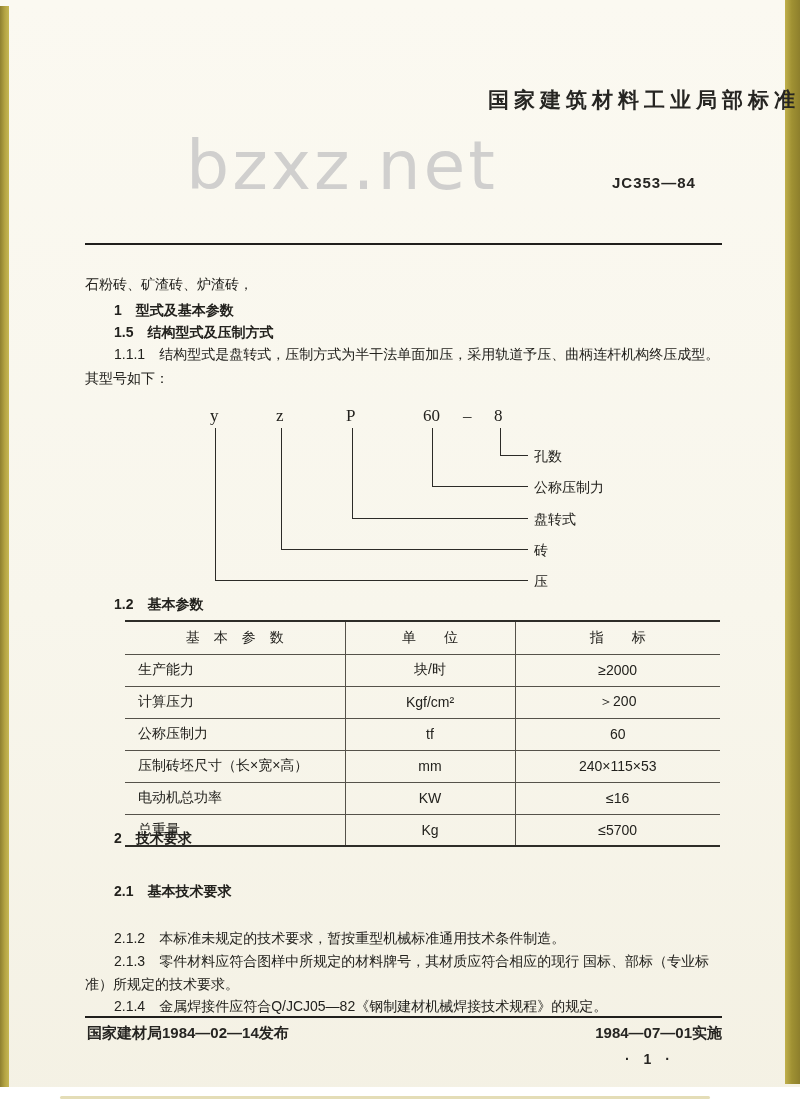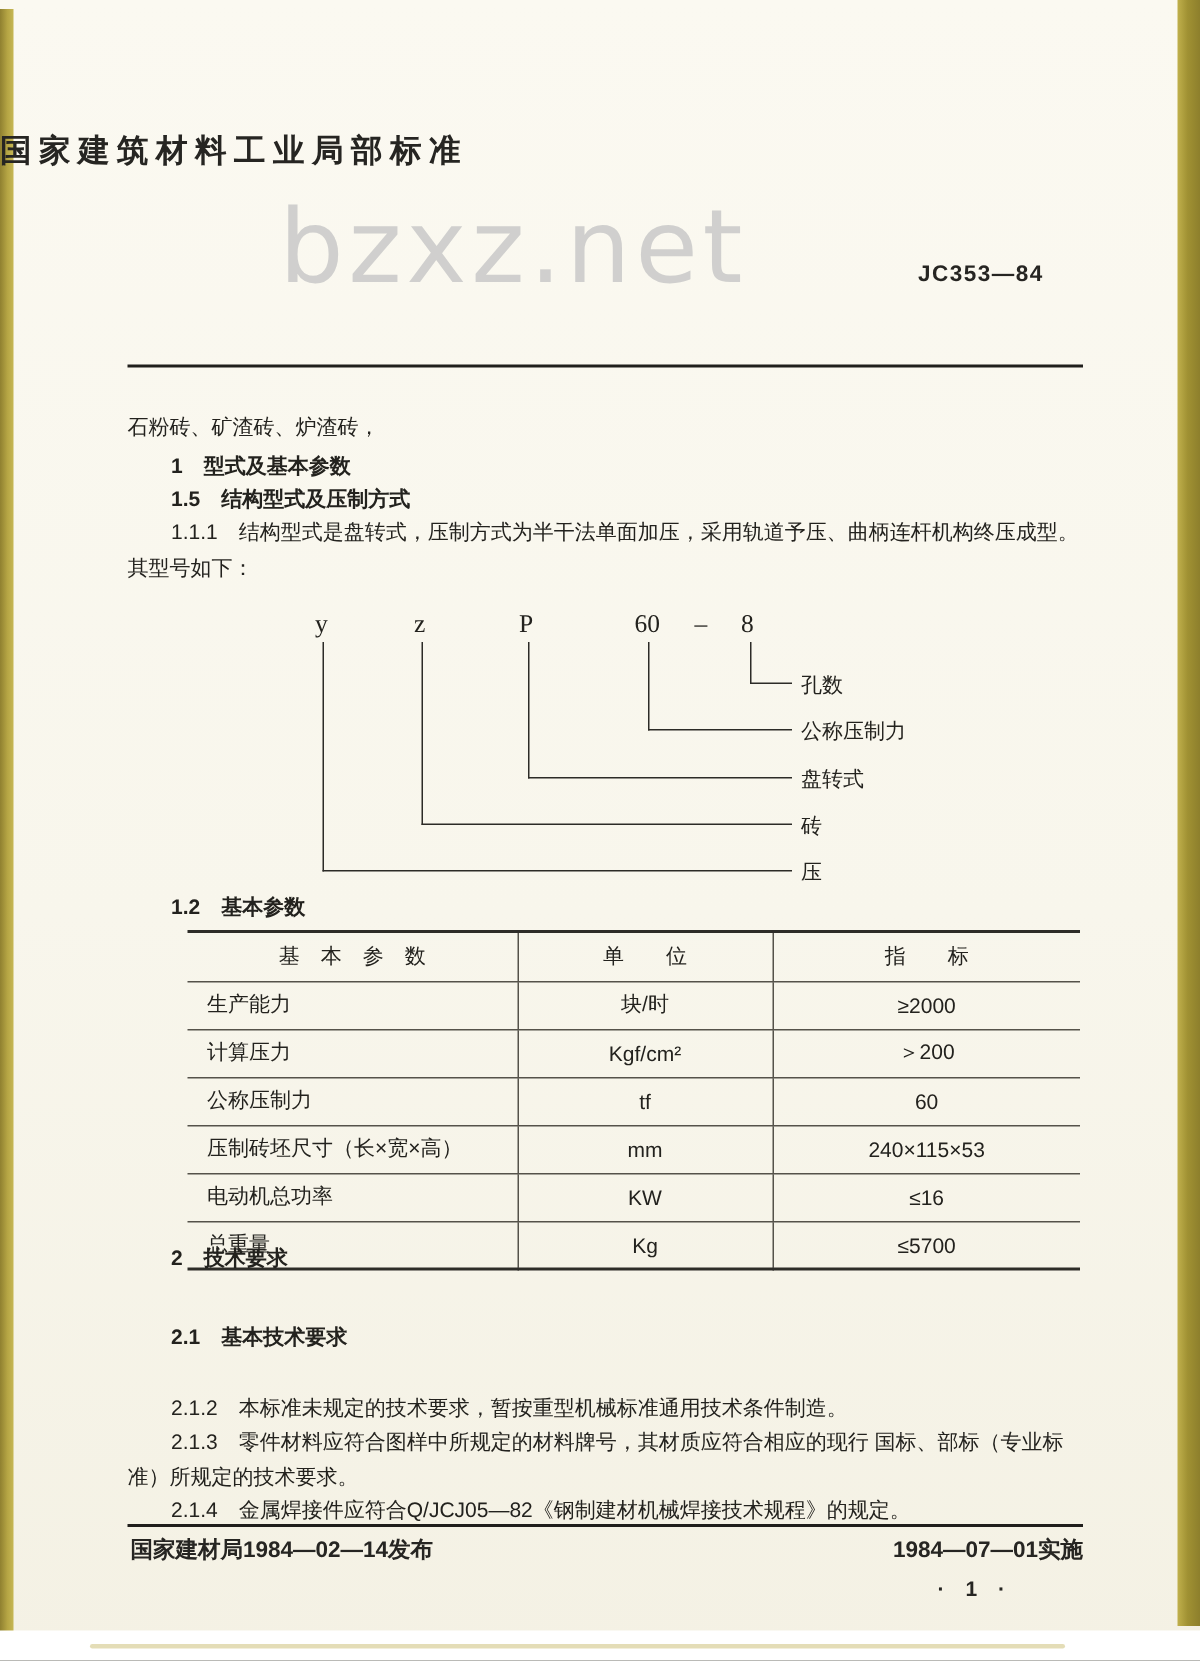--- a/index.html
+++ b/index.html
@@ -22,21 +22,21 @@
     background:rgba(196,180,96,.45); border-radius:2px; }
 
   .watermark {
     position:absolute; top:126px; left:186px; z-index:1;
     font-family:"DejaVu Sans",sans-serif; font-weight:normal;
     font-size:68px; letter-spacing:3px; color:#c6c6c6; opacity:.8;
   }
 
   .org-title {
     position:absolute; top:86px; left:0; width:100%; z-index:2;
-    text-align:left; font-size:21px; font-weight:bold; letter-spacing:5px;
+    text-align:right; font-size:21px; font-weight:bold; letter-spacing:5px;
   }
   .doc-title {
     position:absolute; top:135px; left:0; width:100%; z-index:2;
     text-align:center; font-size:19px; font-weight:bold; letter-spacing:9px;
   }
   .std-no {
     position:absolute; top:174px; left:612px; z-index:2;
     font-size:15px; font-weight:bold; letter-spacing:1px;
   }
   .head-rule, .foot-rule {

